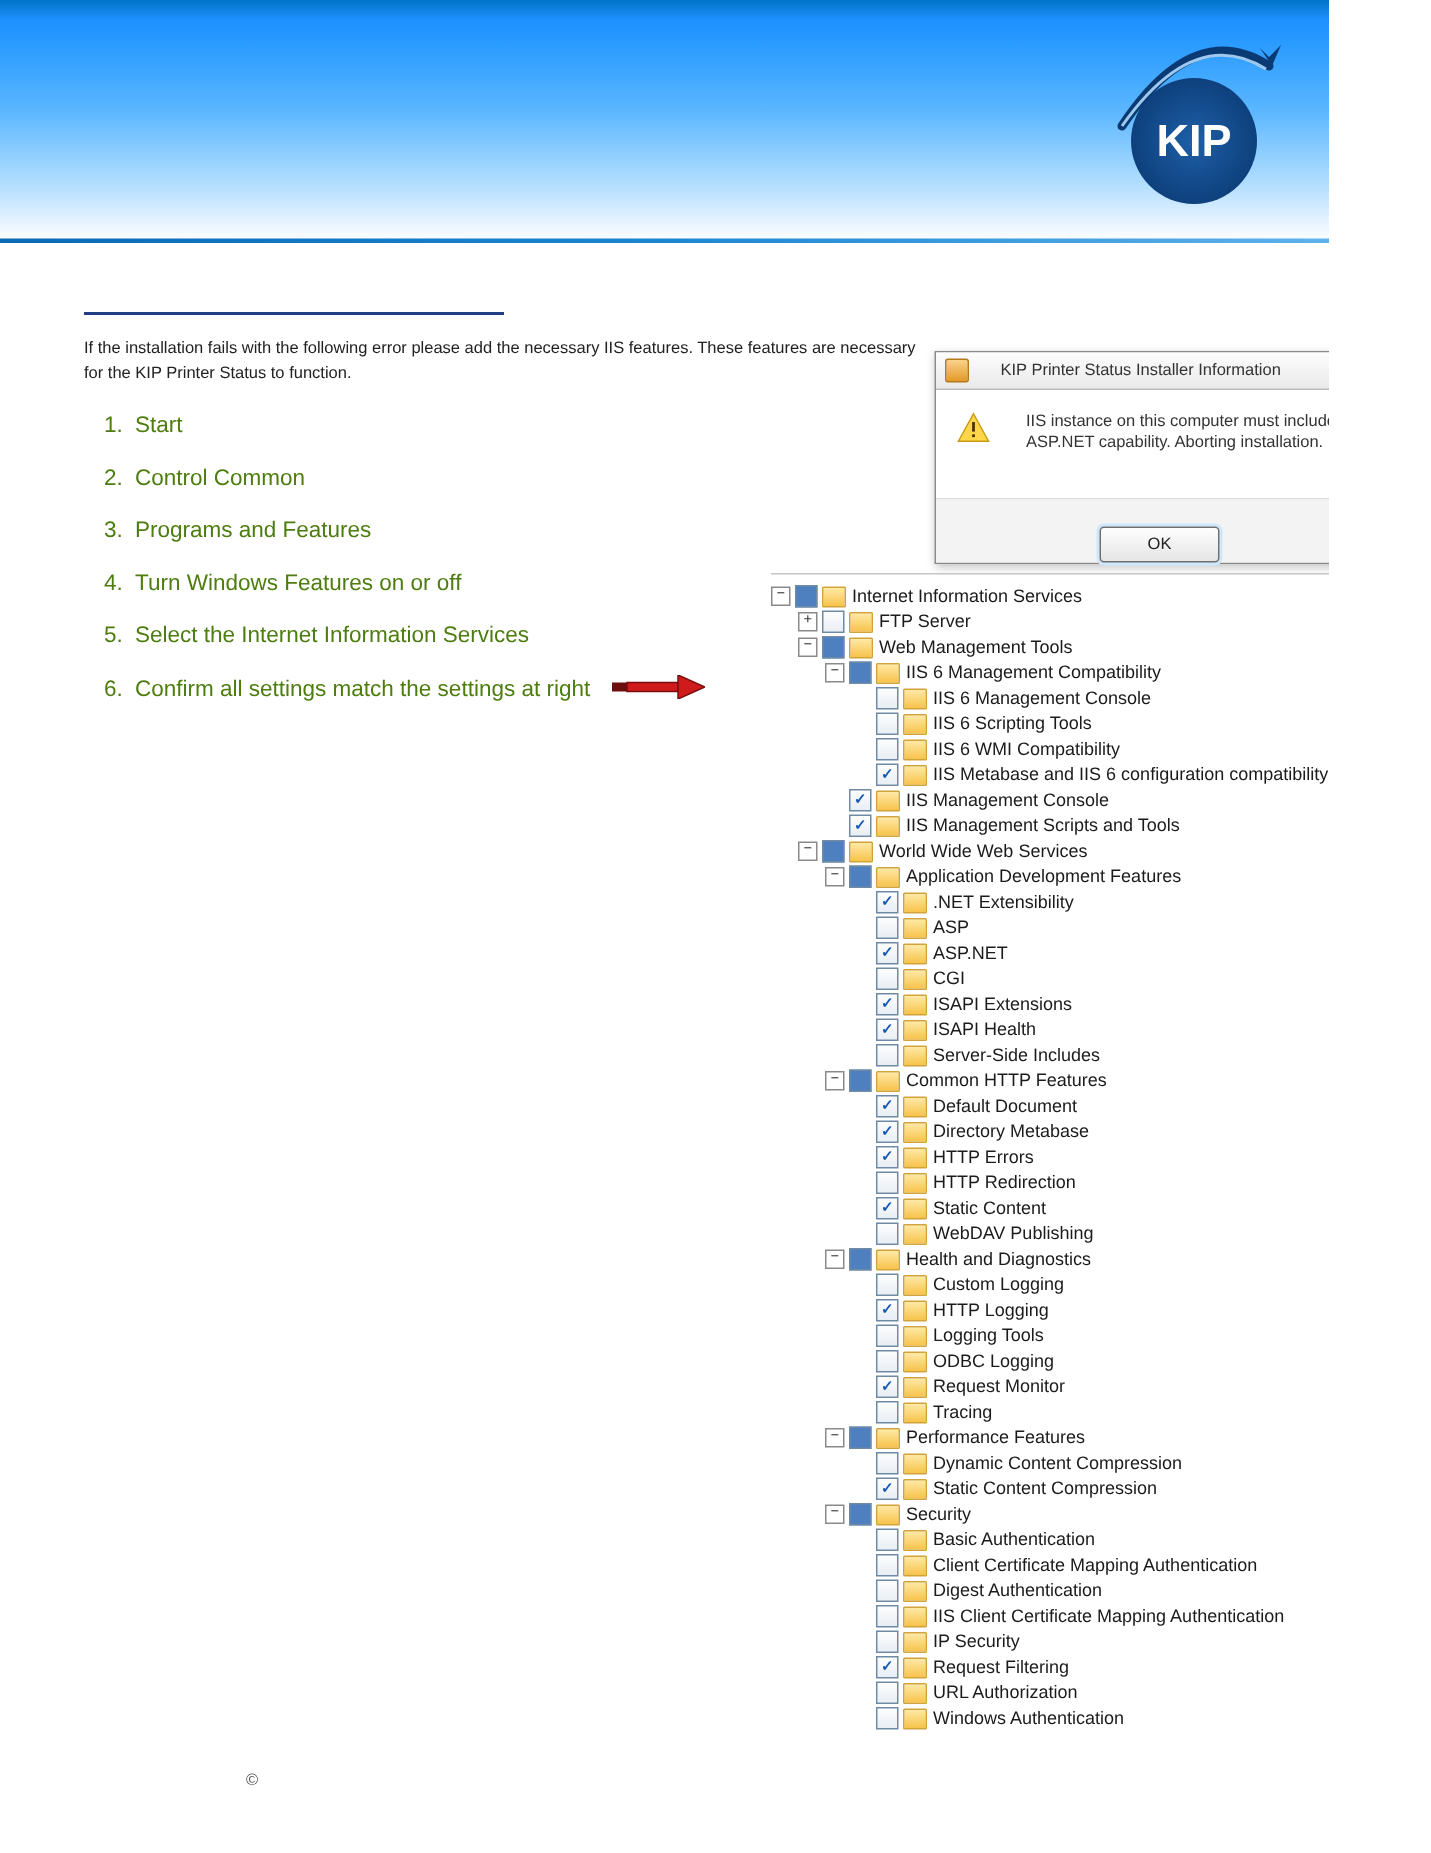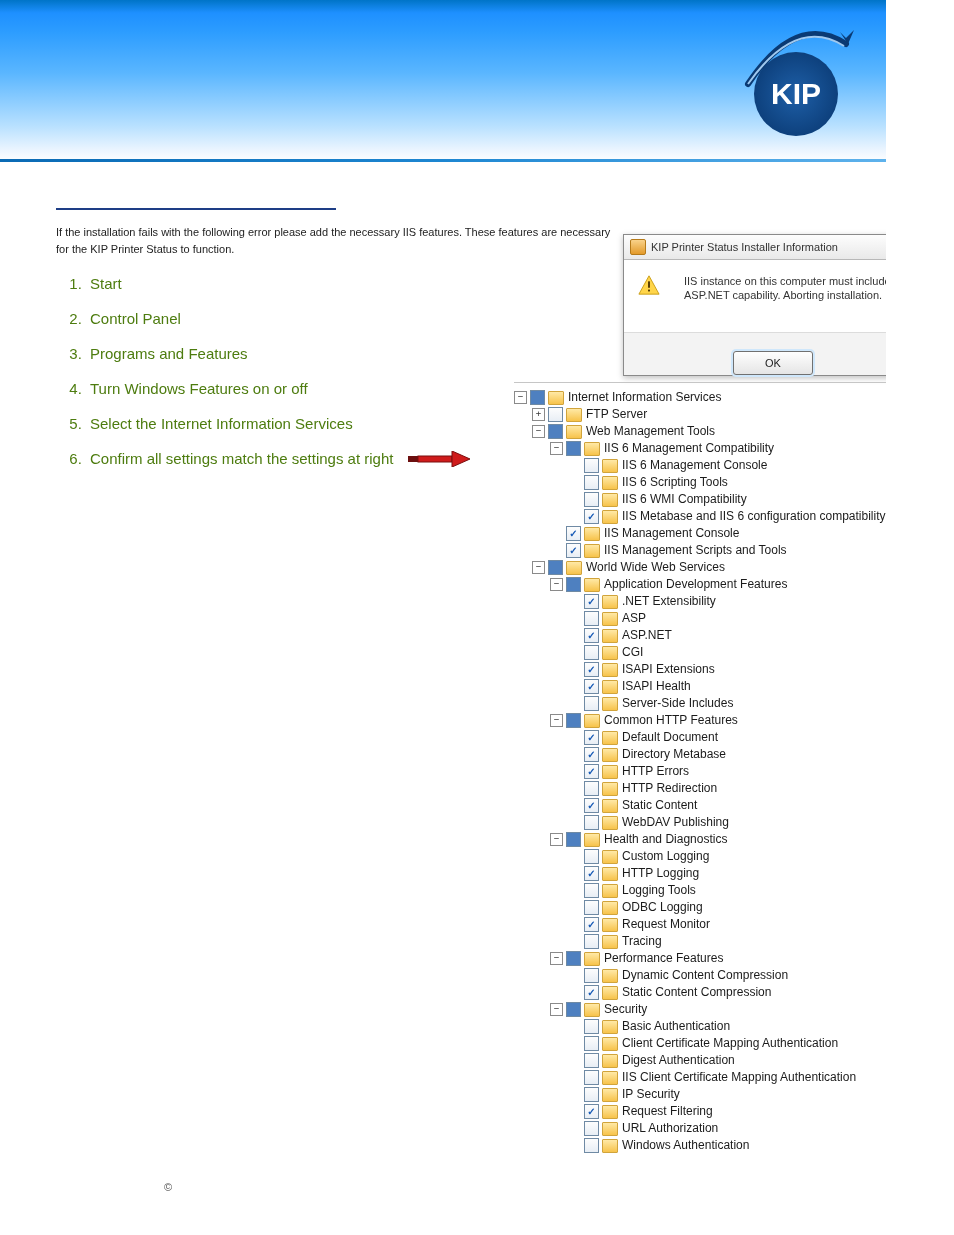--- a/index.html
+++ b/index.html
@@ -11,21 +11,21 @@
   .body{padding:46px 56px 0 56px}
   .rule{height:2px;width:280px;background:#1e3e86;margin-bottom:14px}
   .intro{font-size:11px;color:#222;line-height:1.5;max-width:560px}
   .steps{margin:18px 0 0 30px;padding:0;font-size:15px;color:#4d7c0f}
   .steps li{margin:0 0 18px 0;padding-left:4px}
   .steps li::marker{font-weight:400}
   .arrow{display:inline-block;vertical-align:middle;margin-left:10px}
   
   .dialog{position:absolute;left:623px;top:234px;width:298px;border:1px solid #8a8a8a;background:#fff;box-shadow:0 2px 6px rgba(0,0,0,.25);font-size:11px;color:#333}
   .dlg-titlebar{display:flex;align-items:center;justify-content:space-between;height:24px;padding:0 6px;background:linear-gradient(#fdfdfd,#e9e9e9);border-bottom:1px solid #b8b8b8}
-  .dlg-title{display:flex;align-items:center;gap:5px;font-size:11px;color:#333}
+  .dlg-title{display:flex;align-items:center;gap:21px;font-size:11px;color:#333}
   .dlg-title .ico{width:14px;height:14px;background:linear-gradient(#f9d28a,#e39a2a);border:1px solid #b57a1a;border-radius:2px}
   .dlg-close{width:24px;height:16px;border:1px solid #8a8a8a;border-radius:2px;background:linear-gradient(#fefefe,#e5e5e5);font-size:10px;display:flex;align-items:center;justify-content:center;color:#444}
   .dlg-body{display:flex;gap:24px;padding:14px 14px 6px 14px;border-bottom:1px solid #dcdcdc;min-height:52px}
   .warn{width:22px;height:22px;flex:0 0 22px}
   .warn svg{width:100%;height:100%}
   .dlg-msg{font-size:11px;color:#333;line-height:1.3}
   .dlg-footer{display:flex;justify-content:center;align-items:flex-end;height:42px;background:#f3f3f3}
   .okbtn{width:78px;height:22px;border:1px solid #707070;border-radius:3px;background:linear-gradient(#fefefe,#e5e5e5);font-size:11px;color:#222;display:flex;align-items:center;justify-content:center;box-shadow:0 0 0 2px #cfe7fb}
   
   .tree-wrap{position:absolute;left:514px;top:382px;width:422px;border-top:1px solid #c6c6c6;padding-top:6px;font-size:12px;color:#1b1b1b}
@@ -63,21 +63,21 @@
         <text x="60" y="82" text-anchor="middle" font-family="Arial Black,Arial" font-size="30" font-weight="900" fill="#fff">KIP</text>
       </svg>
     </div>
   </div>
 
   <div class="body">
     <div class="rule"></div>
     <div class="intro">If the installation fails with the following error please add the necessary IIS features. These features are necessary for the KIP Printer Status to function.</div>
     <ol class="steps">
       <li><span>Start</span></li>
-      <li><span>Control Panel</span></li>
+      <li><span>Control Common</span></li>
       <li><span>Programs and Features</span></li>
       <li><span>Turn Windows Features on or off</span></li>
       <li><span>Select the Internet Information Services</span></li>
       <li>
         <span>Confirm all settings match the settings at right</span>
         <span class="arrow">
           <svg width="62" height="16" viewBox="0 0 62 16">
             <rect x="0" y="5" width="10" height="6" fill="#6b0f0f"></rect>
             <rect x="10" y="5" width="34" height="6" fill="#cf1b1b" stroke="#7a0e0e"></rect>
             <polygon points="44,0 62,8 44,16" fill="#cf1b1b" stroke="#7a0e0e"></polygon>

